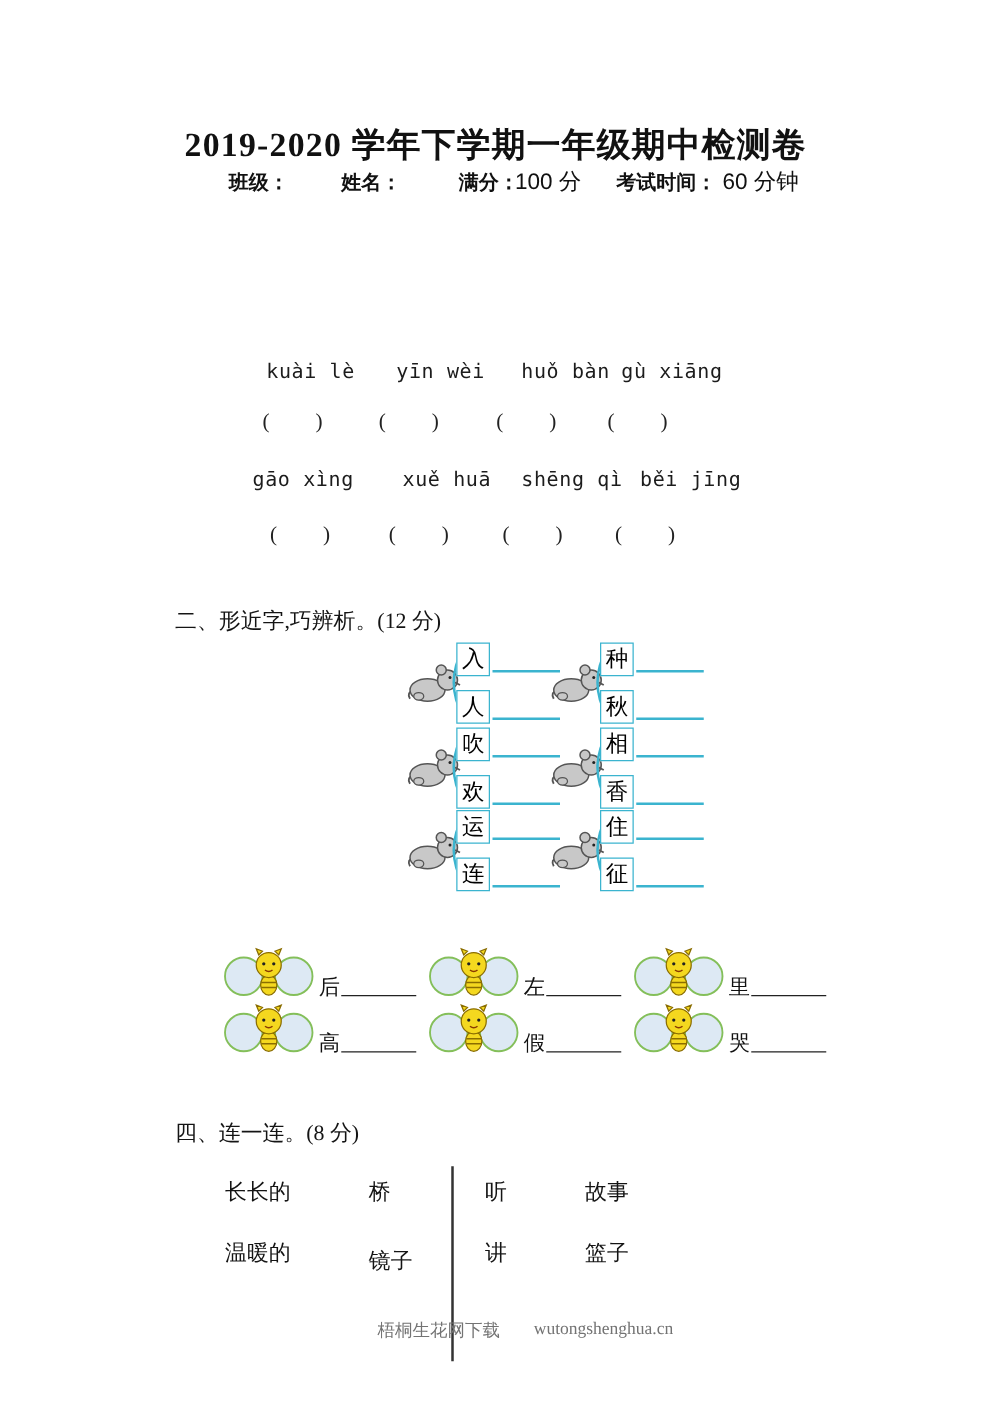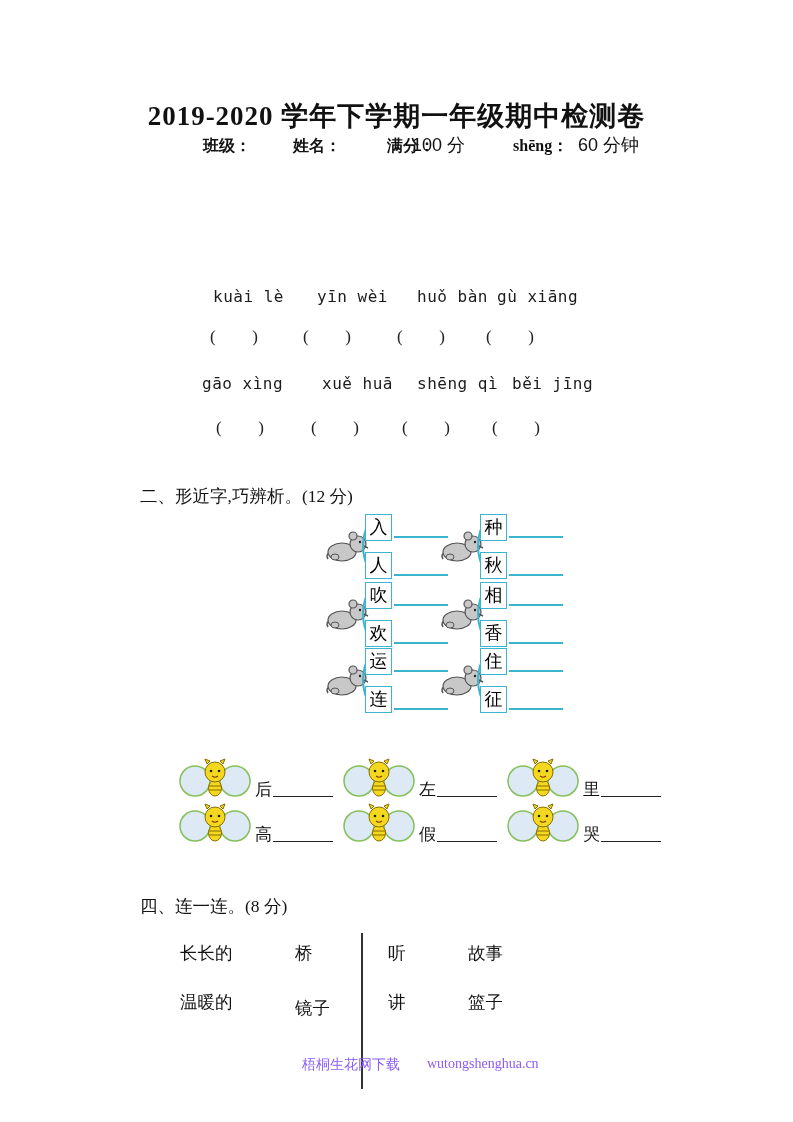--- a/index.html
+++ b/index.html
@@ -4,21 +4,21 @@
 <style>
   html,body{margin:0;padding:0;background:#fff;}
   .page{position:relative;width:793px;height:1122px;background:#ffffff;
         font-family:"Liberation Serif",serif;color:#111;overflow:hidden;}
 
   
   .title{position:absolute;left:0;top:80px;width:793px;text-align:center;
          font-size:27px;font-weight:bold;letter-spacing:1px;}
 
   
-  .kai{position:absolute;top:136px;font-size:16px;font-weight:bold;margin-left:20px;}
+  .kai{position:absolute;top:136px;font-size:16px;font-weight:bold;}
   .val{position:absolute;top:133px;font-size:18px;
        font-family:"Liberation Sans",sans-serif;}
 
   
   .score-table-wrap{position:absolute;left:150px;top:170px;}
   table.score{border-collapse:collapse;table-layout:fixed;border:2px solid #000;}
   table.score td,table.score th{border:1px solid #000;height:30px;padding:0;
         text-align:center;vertical-align:middle;font-weight:normal;font-size:17px;}
   .cell-strong{font-family:"Liberation Sans",sans-serif;font-weight:bold;font-size:15px;}
 
@@ -47,34 +47,34 @@
   .ant-item{position:absolute;display:flex;align-items:flex-end;}
   .ant-word{font-size:17px;margin-left:3px;line-height:19px;}
   .ant-blank{display:inline-block;width:60px;height:2px;border-bottom:1.3px solid #222;
              margin-left:1px;margin-bottom:2px;}
 
   
   .m-word{position:absolute;font-size:17.5px;color:#141414;}
   .divider-v{position:absolute;left:361px;top:933px;width:1.5px;height:156px;background:#333;}
 
   
-  .footer-txt{position:absolute;top:1056px;font-size:14px;color:#8b5cf6;}
+  .footer-txt{position:absolute;top:1056px;font-size:14px;color:#737373;}
 </style>
 </head>
 <body>
 
 <div class="page">
 
   <h1 class="title">2019-2020 学年下学期一年级期中检测卷</h1>
 
   <span class="kai" style="left:183px">班级：</span>
   <span class="kai" style="left:273px">姓名：</span>
   <span class="kai" style="left:367px">满分：</span>
   <span class="val" style="left:412px">100 分</span>
-  <span class="kai" style="left:493px">shēng：</span>
+  <span class="kai" style="left:493px">考试时间：</span>
   <span class="val" style="left:578px">60 分钟</span>
 
   <div class="score-table-wrap">
     <table class="score">
       <colgroup>
         <col style="width:66px">
           <col style="width:42px">
           <col style="width:42px">
           <col style="width:42px">
         <col style="width:42px">

